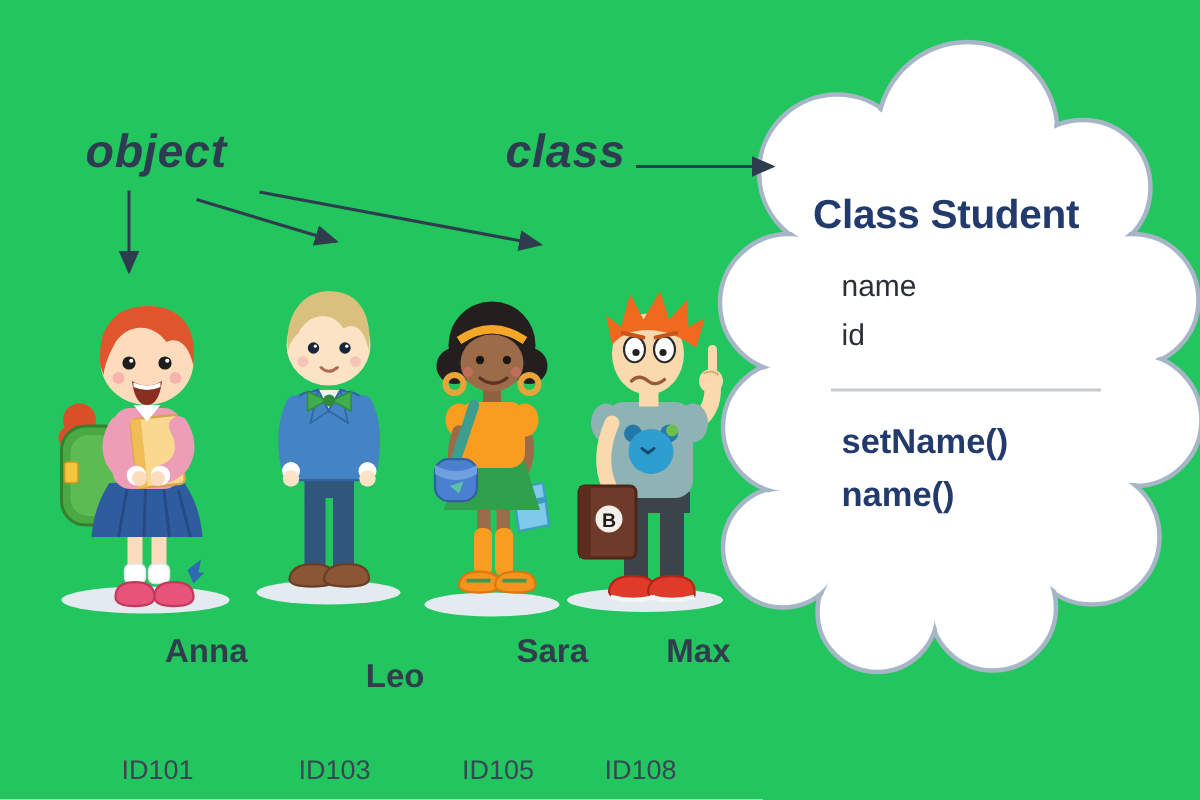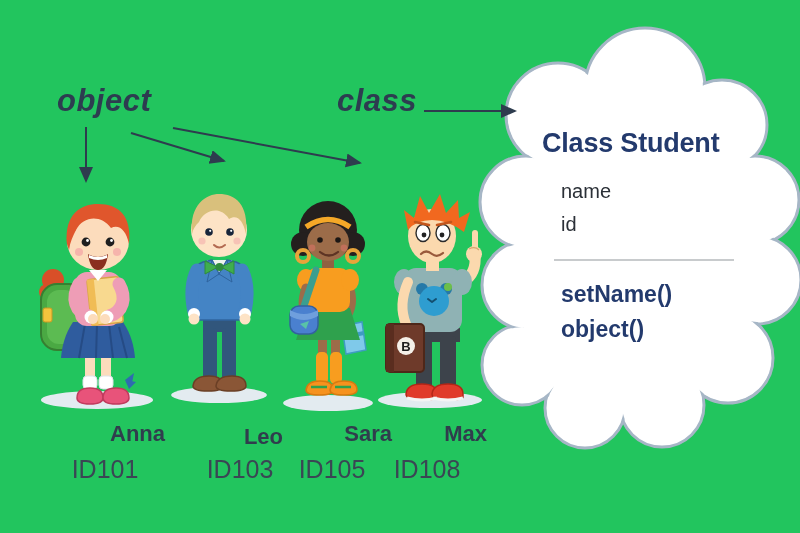--- a/index.html
+++ b/index.html
@@ -15,21 +15,21 @@
   .cloud-title{
     font-size:27px;font-weight:800;color:#233a6d;letter-spacing:-.2px;
   }
   .cloud-attr{font-size:20px;font-weight:400;color:#2b3037;}
   .cloud-method{font-size:23px;font-weight:700;color:#233a6d;}
   .cloud-divider{background:#c8cbcd;height:2px;width:180px;}
   .kid-name{
     font-size:22px;font-weight:700;color:#303d4d;width:120px;text-align:right;
   }
   .kid-id{
-    font-size:25px;font-weight:500;color:#3a4654;width:120px;text-align:center;
+    font-size:18px;font-weight:500;color:#3a4654;width:120px;text-align:center;margin-top:48px;
   }
   svg{display:block;}
 </style>
 </head>
 <body>
 
 <div id="canvas">
 
   <svg class="abs" style="left:0;top:0" width="800" height="533" viewBox="0 0 800 533">
     <g stroke="#a6b6c6" stroke-width="3" fill="#ffffff">
@@ -76,21 +76,21 @@
   </svg>
 
   <div class="abs concept-label" style="left:57px;top:83px">object</div>
   <div class="abs concept-label" style="left:337px;top:83px">class</div>
 
   <div class="abs cloud-title" style="left:542px;top:128px">Class Student</div>
   <div class="abs cloud-attr" style="left:561px;top:180px">name</div>
   <div class="abs cloud-attr" style="left:561px;top:213px">id</div>
   <div class="abs cloud-divider" style="left:554px;top:259px"></div>
   <div class="abs cloud-method" style="left:561px;top:281px">setName()</div>
-  <div class="abs cloud-method" style="left:561px;top:316px">object()</div>
+  <div class="abs cloud-method" style="left:561px;top:316px">name()</div>
 
   <svg class="abs" style="left:33px;top:184px" width="130" height="228" viewBox="0 0 130 228">
     <ellipse cx="64" cy="216" rx="56" ry="9" fill="#e3ebf0"></ellipse>
     <circle cx="20" cy="96" r="11" fill="#d94f28"></circle>
     <circle cx="14" cy="108" r="8" fill="#d94f28"></circle>
     <circle cx="24" cy="114" r="7" fill="#d94f28"></circle>
     <rect x="8" y="100" width="44" height="66" rx="16" fill="#4aa943" stroke="#367f31" stroke-width="2"></rect>
     <rect x="14" y="106" width="30" height="54" rx="12" fill="#5cbb52"></rect>
     <rect x="10" y="124" width="9" height="14" rx="2" fill="#f3c43d" stroke="#c89a22"></rect>
     <rect x="52" y="172" width="10" height="26" fill="#fcdcbc"></rect>
@@ -226,22 +226,22 @@
     <path d="M38 44 L 34 24 L 44 32 L 50 10 L 59 27 L 70 8 L 76 27 L 88 14 L 89 32 L 100 26 L 94 46 Q 78 34 62 34 Q 46 34 38 44 Z" fill="#f1681f"></path>
     <ellipse cx="53" cy="47" rx="7" ry="8.5" fill="#ffffff" stroke="#2b2b2b" stroke-width="1.4"></ellipse>
     <ellipse cx="73" cy="47" rx="7" ry="8.5" fill="#ffffff" stroke="#2b2b2b" stroke-width="1.4"></ellipse>
     <circle cx="54" cy="49" r="2.4" fill="#222222"></circle>
     <circle cx="72" cy="49" r="2.4" fill="#222222"></circle>
     <path d="M45 36 L 59 39 M67 39 L 81 36" stroke="#c4551b" stroke-width="2.6" stroke-linecap="round"></path>
     <path d="M51 68 q 5 -5 11 0 q 5 4 11 -1" stroke="#99593b" stroke-width="2.2" fill="none" stroke-linecap="round"></path>
   </svg>
 
   <div class="abs kid-name" style="left:45px;top:421px">Anna</div>
-  <div class="abs kid-name" style="left:163px;top:424px">Leo</div>
+  <div class="abs kid-name" style="left:163px;top:438px">Leo</div>
   <div class="abs kid-name" style="left:367px;top:421px">Max</div>
   <div class="abs kid-name" style="left:272px;top:421px">Sara</div>
 
   <div class="abs kid-id" style="left:45px;top:455px">ID101</div>
-  <div class="abs kid-id" style="left:180px;top:455px">ID103</div>
+  <div class="abs kid-id" style="left:163px;top:455px">ID103</div>
   <div class="abs kid-id" style="left:272px;top:455px">ID105</div>
   <div class="abs kid-id" style="left:367px;top:455px">ID108</div>
 
 </div>
 
 </body></html>

